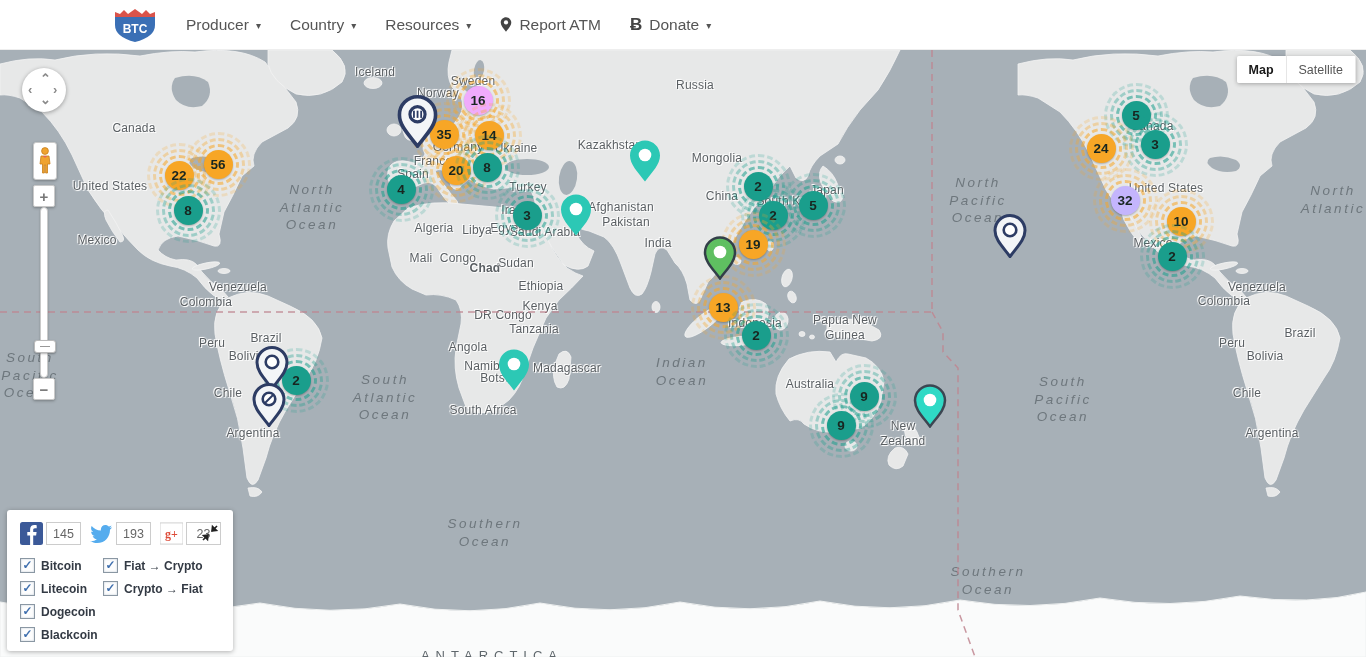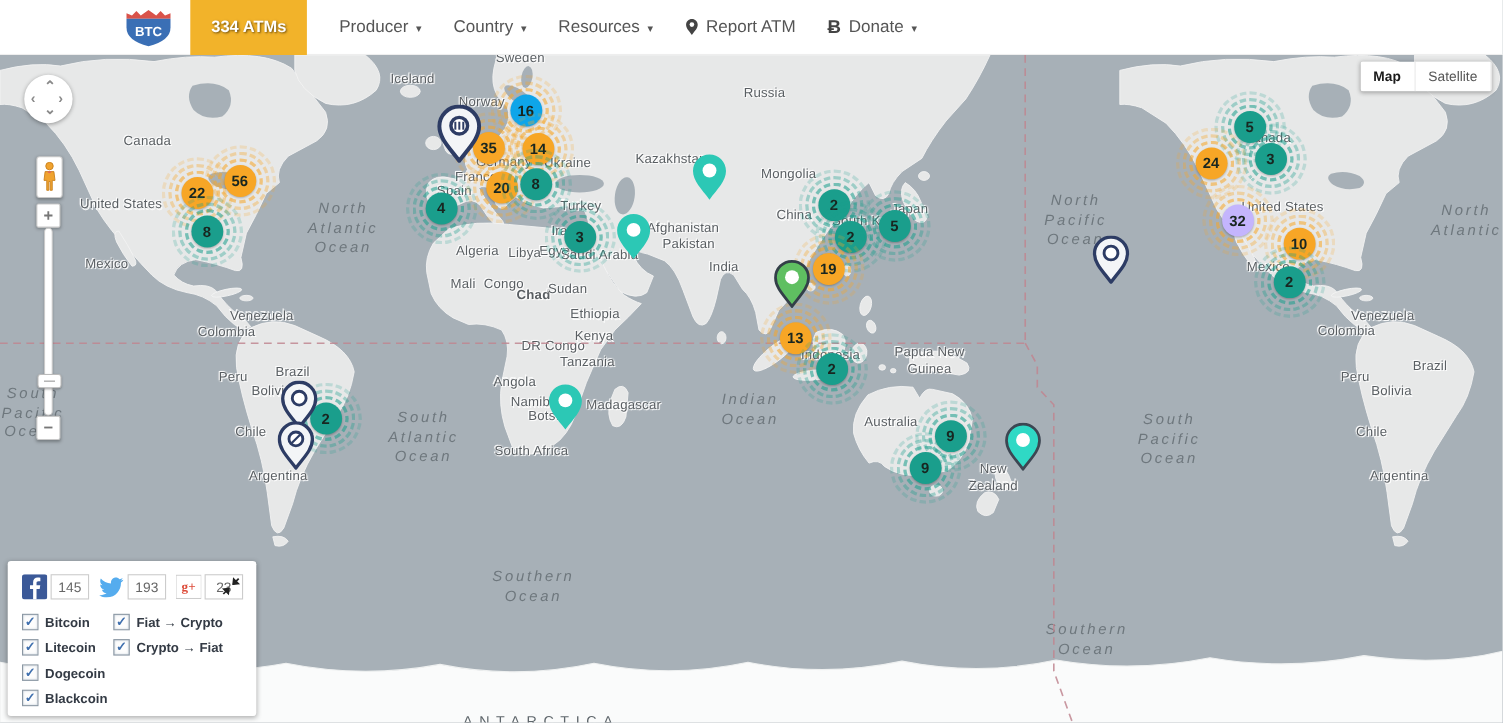--- a/index.html
+++ b/index.html
@@ -64,21 +64,20 @@
 <body>
 
 <div id="page">
 
   <div id="header">
     <svg id="logo" viewBox="0 0 44 36">
       <path d="M2 10 L2 5 L7 7 L11 3 L15 7 L22 2 L29 7 L33 3 L37 7 L42 5 L42 10 Z" fill="#d9534a"></path>
       <path d="M2 10 L42 10 L42 18 Q42 30 22 35 Q2 30 2 18 Z" fill="#3a6fb5"></path>
       <text x="22" y="26" text-anchor="middle" font-size="12" font-weight="bold" fill="#fff" font-family="Liberation Sans, sans-serif">BTC</text>
     </svg>
-    <div id="atm-button">334 ATMs</div>
     <div id="nav" style="display:flex;align-items:center;">
         <div class="nav-item">
           <span>Producer</span>
           <span class="nav-caret">▾</span>
         </div>
         <div class="nav-item">
           <span>Country</span>
           <span class="nav-caret">▾</span>
         </div>
         <div class="nav-item">
@@ -178,21 +177,21 @@
         <div class="map-label" style="left: 110px; top: 136px;">United States</div>
         <div class="map-label" style="left: 97px; top: 190px;">Mexico</div>
         <div class="map-label" style="left: 238px; top: 237px;">Venezuela</div>
         <div class="map-label" style="left: 206px; top: 252px;">Colombia</div>
         <div class="map-label" style="left: 266px; top: 288px;">Brazil</div>
         <div class="map-label" style="left: 212px; top: 293px;">Peru</div>
         <div class="map-label" style="left: 247px; top: 306px;">Bolivia</div>
         <div class="map-label" style="left: 228px; top: 343px;">Chile</div>
         <div class="map-label" style="left: 253px; top: 383px;">Argentina</div>
         <div class="map-label" style="left: 375px; top: 22px;">Iceland</div>
-        <div class="map-label" style="left: 473px; top: 3px;">Sweden</div>
+        <div class="map-label" style="left: 473px; top: 31px;">Sweden</div>
         <div class="map-label" style="left: 438px; top: 43px;">Norway</div>
         <div class="map-label" style="left: 516px; top: 98px;">Ukraine</div>
         <div class="map-label" style="left: 433px; top: 111px;">France</div>
         <div class="map-label" style="left: 458px; top: 97px;">Germany</div>
         <div class="map-label" style="left: 413px; top: 124px;">Spain</div>
         <div class="map-label" style="left: 528px; top: 137px;">Turkey</div>
         <div class="map-label" style="left: 512px; top: 160px;">Iraq</div>
         <div class="map-label" style="left: 506px; top: 178px;">Egypt</div>
         <div class="map-label" style="left: 545px; top: 182px;">Saudi Arabia</div>
         <div class="map-label" style="left: 434px; top: 178px;">Algeria</div>
@@ -276,21 +275,21 @@
         <div class="cluster" style="left: 188px; top: 160px;">
           <div class="ring" style="width: 41px; height: 41px; margin: -20.5px 0px 0px -20.5px; border-width: 3.5px; border-color: rgb(26, 158, 140); opacity: 0.55;"></div>
           <div class="ring" style="width: 53px; height: 53px; margin: -26.5px 0px 0px -26.5px; border-width: 3.5px; border-color: rgb(26, 158, 140); opacity: 0.35;"></div>
           <div class="ring" style="width: 65px; height: 65px; margin: -32.5px 0px 0px -32.5px; border-width: 3.5px; border-color: rgb(26, 158, 140); opacity: 0.2;"></div>
           <div class="bubble" style="background: rgb(26, 158, 140);">8</div>
         </div>
         <div class="cluster" style="left: 478px; top: 50px;">
           <div class="ring" style="width: 41px; height: 41px; margin: -20.5px 0px 0px -20.5px; border-width: 3.5px; border-color: rgb(247, 166, 38); opacity: 0.55;"></div>
           <div class="ring" style="width: 53px; height: 53px; margin: -26.5px 0px 0px -26.5px; border-width: 3.5px; border-color: rgb(247, 166, 38); opacity: 0.35;"></div>
           <div class="ring" style="width: 65px; height: 65px; margin: -32.5px 0px 0px -32.5px; border-width: 3.5px; border-color: rgb(247, 166, 38); opacity: 0.2;"></div>
-          <div class="bubble" style="background: #0ea5e9;">16</div>
+          <div class="bubble" style="background: #f0abfc;">16</div>
         </div>
         <div class="cluster" style="left: 444px; top: 84px;">
           <div class="ring" style="width: 41px; height: 41px; margin: -20.5px 0px 0px -20.5px; border-width: 3.5px; border-color: rgb(247, 166, 38); opacity: 0.55;"></div>
           <div class="ring" style="width: 53px; height: 53px; margin: -26.5px 0px 0px -26.5px; border-width: 3.5px; border-color: rgb(247, 166, 38); opacity: 0.35;"></div>
           <div class="ring" style="width: 65px; height: 65px; margin: -32.5px 0px 0px -32.5px; border-width: 3.5px; border-color: rgb(247, 166, 38); opacity: 0.2;"></div>
           <div class="bubble" style="background: rgb(247, 166, 38);">35</div>
         </div>
         <div class="cluster" style="left: 489px; top: 85px;">
           <div class="ring" style="width: 41px; height: 41px; margin: -20.5px 0px 0px -20.5px; border-width: 3.5px; border-color: rgb(247, 166, 38); opacity: 0.55;"></div>
           <div class="ring" style="width: 53px; height: 53px; margin: -26.5px 0px 0px -26.5px; border-width: 3.5px; border-color: rgb(247, 166, 38); opacity: 0.35;"></div>

